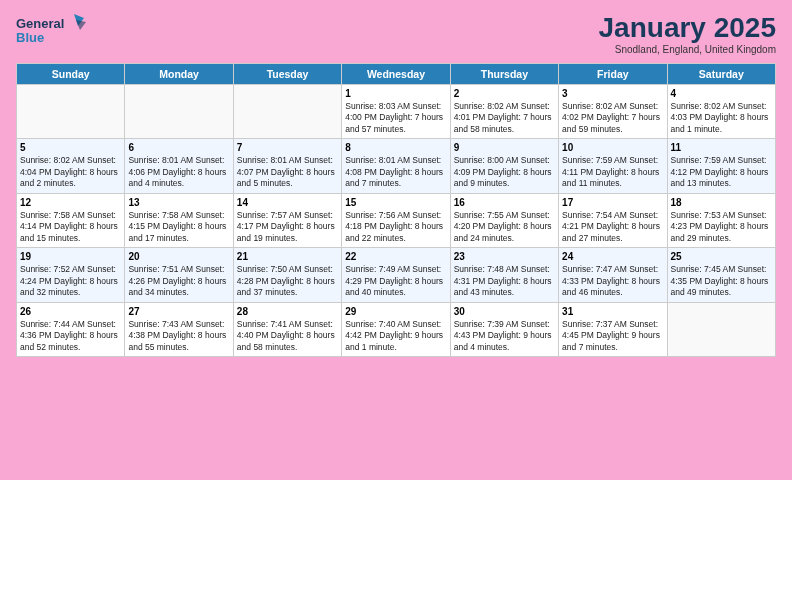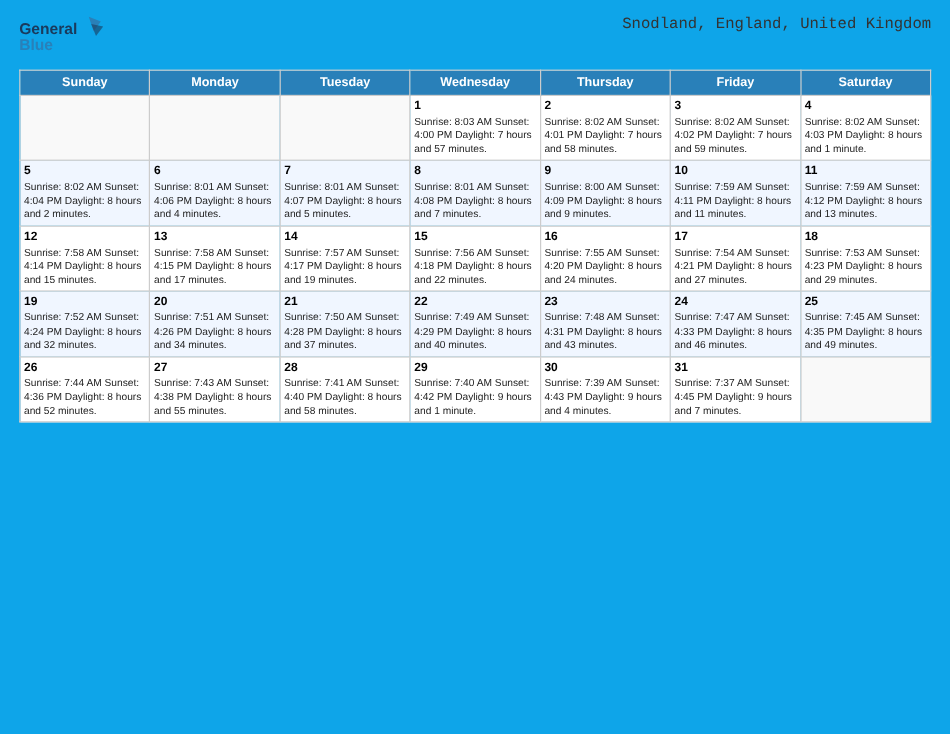--- a/index.html
+++ b/index.html
@@ -5,22 +5,22 @@
     * { margin: 0; padding: 0; box-sizing: border-box; }
     body {
       font-family: Arial, sans-serif;
       background: #fff;
       width: 792px;
       height: 612px;
       overflow: hidden;
     }
     .page {
       width: 792px;
-      height: 612px;
-      background: #0ea5e9;
+      height: 480px;
+      background: #f9a8d4;
       padding: 12px 16px 8px 16px;
     }
     .header {
       display: flex;
       justify-content: space-between;
       align-items: flex-start;
       margin-bottom: 8px;
     }
     .logo {
       display: flex;
@@ -29,23 +29,22 @@
     }
     .title-area {
       text-align: right;
     }
     .month-title {
       font-size: 28px;
       font-weight: bold;
       color: #1a3a5c;
     }
     .location {
-      font-size: 13px;
+      font-size: 10px;
       color: #333;
-      font-family: Liberation Mono, monospace;
     }
     .calendar {
       width: 100%;
       border-collapse: collapse;
       font-size: 9.5px;
     }
     .calendar th {
       background: #2980b9;
       color: #fff;
       padding: 4px 3px;
@@ -86,20 +85,21 @@
   <div class="header">
     <div class="logo">
   <svg width="70" height="38" viewBox="0 0 70 38" xmlns="http://www.w3.org/2000/svg">
     <text x="0" y="16" font-family="Arial" font-size="13" font-weight="bold" fill="#1a3a5c">General</text>
     <text x="0" y="30" font-family="Arial" font-size="13" font-weight="bold" fill="#2980b9">Blue</text>
     <polygon points="58,2 68,6 62,14" fill="#2980b9"></polygon>
     <polygon points="60,8 70,10 64,18" fill="#1a3a5c" opacity="0.6"></polygon>
   </svg>
 </div>
     <div class="title-area">
+      <div class="month-title">January 2025</div>
       <div class="location">Snodland, England, United Kingdom</div>
     </div>
   </div>
 
   <table class="calendar">
     <thead>
       <tr>
         <th>Sunday</th>
         <th>Monday</th>
         <th>Tuesday</th>

